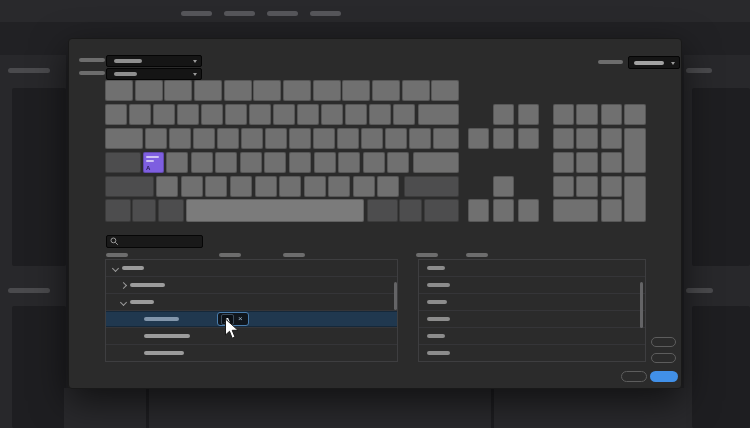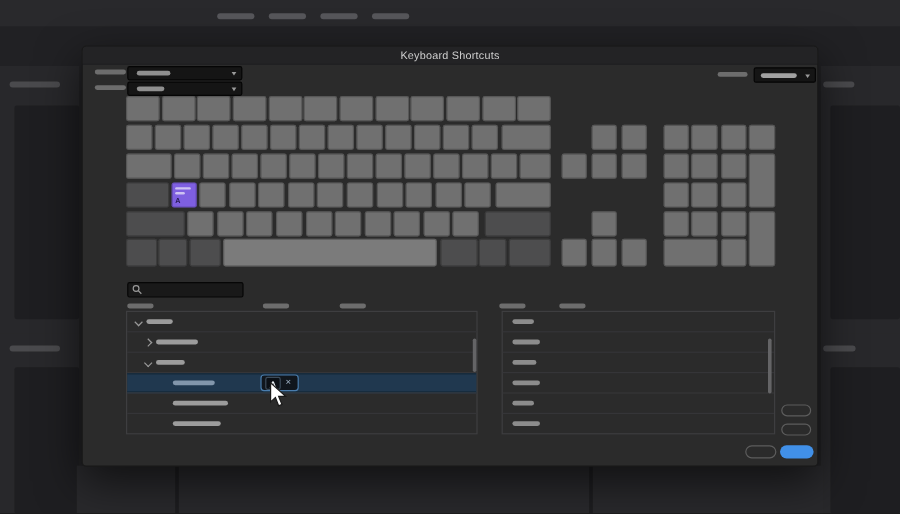--- a/index.html
+++ b/index.html
@@ -94,23 +94,20 @@
   <div class="abs bg-col" style="left:684px;top:278px;width:66px;height:150px">
     <div class="abs bg-bar" style="left:2px;top:10px;width:27px;height:5px;border-radius:2.5px"></div>
     <div class="abs bg-inner" style="left:8px;top:28px;width:58px;height:122px"></div>
   </div>
   <div class="abs bg-bottom"></div>
   <div class="bg-div" style="left:146px"></div>
   <div class="bg-div" style="left:491px"></div>
 
   <div class="abs dialog">
 
-    <div class="abs titlebar">
-      <span class="title">Keyboard Shortcuts</span>
-    </div>
 
     <div class="bar" style="left:10px;top:19px;width:26px"></div>
     <div class="dd" style="left:37px;top:16px;width:94px;height:10px">
       <span class="ibar" style="width:28px"></span>
       <span class="tri"></span>
     </div>
     <div class="bar" style="left:10px;top:32px;width:26px"></div>
     <div class="dd" style="left:37px;top:29px;width:94px;height:10px">
       <span class="ibar" style="width:23px"></span>
       <span class="tri"></span>

